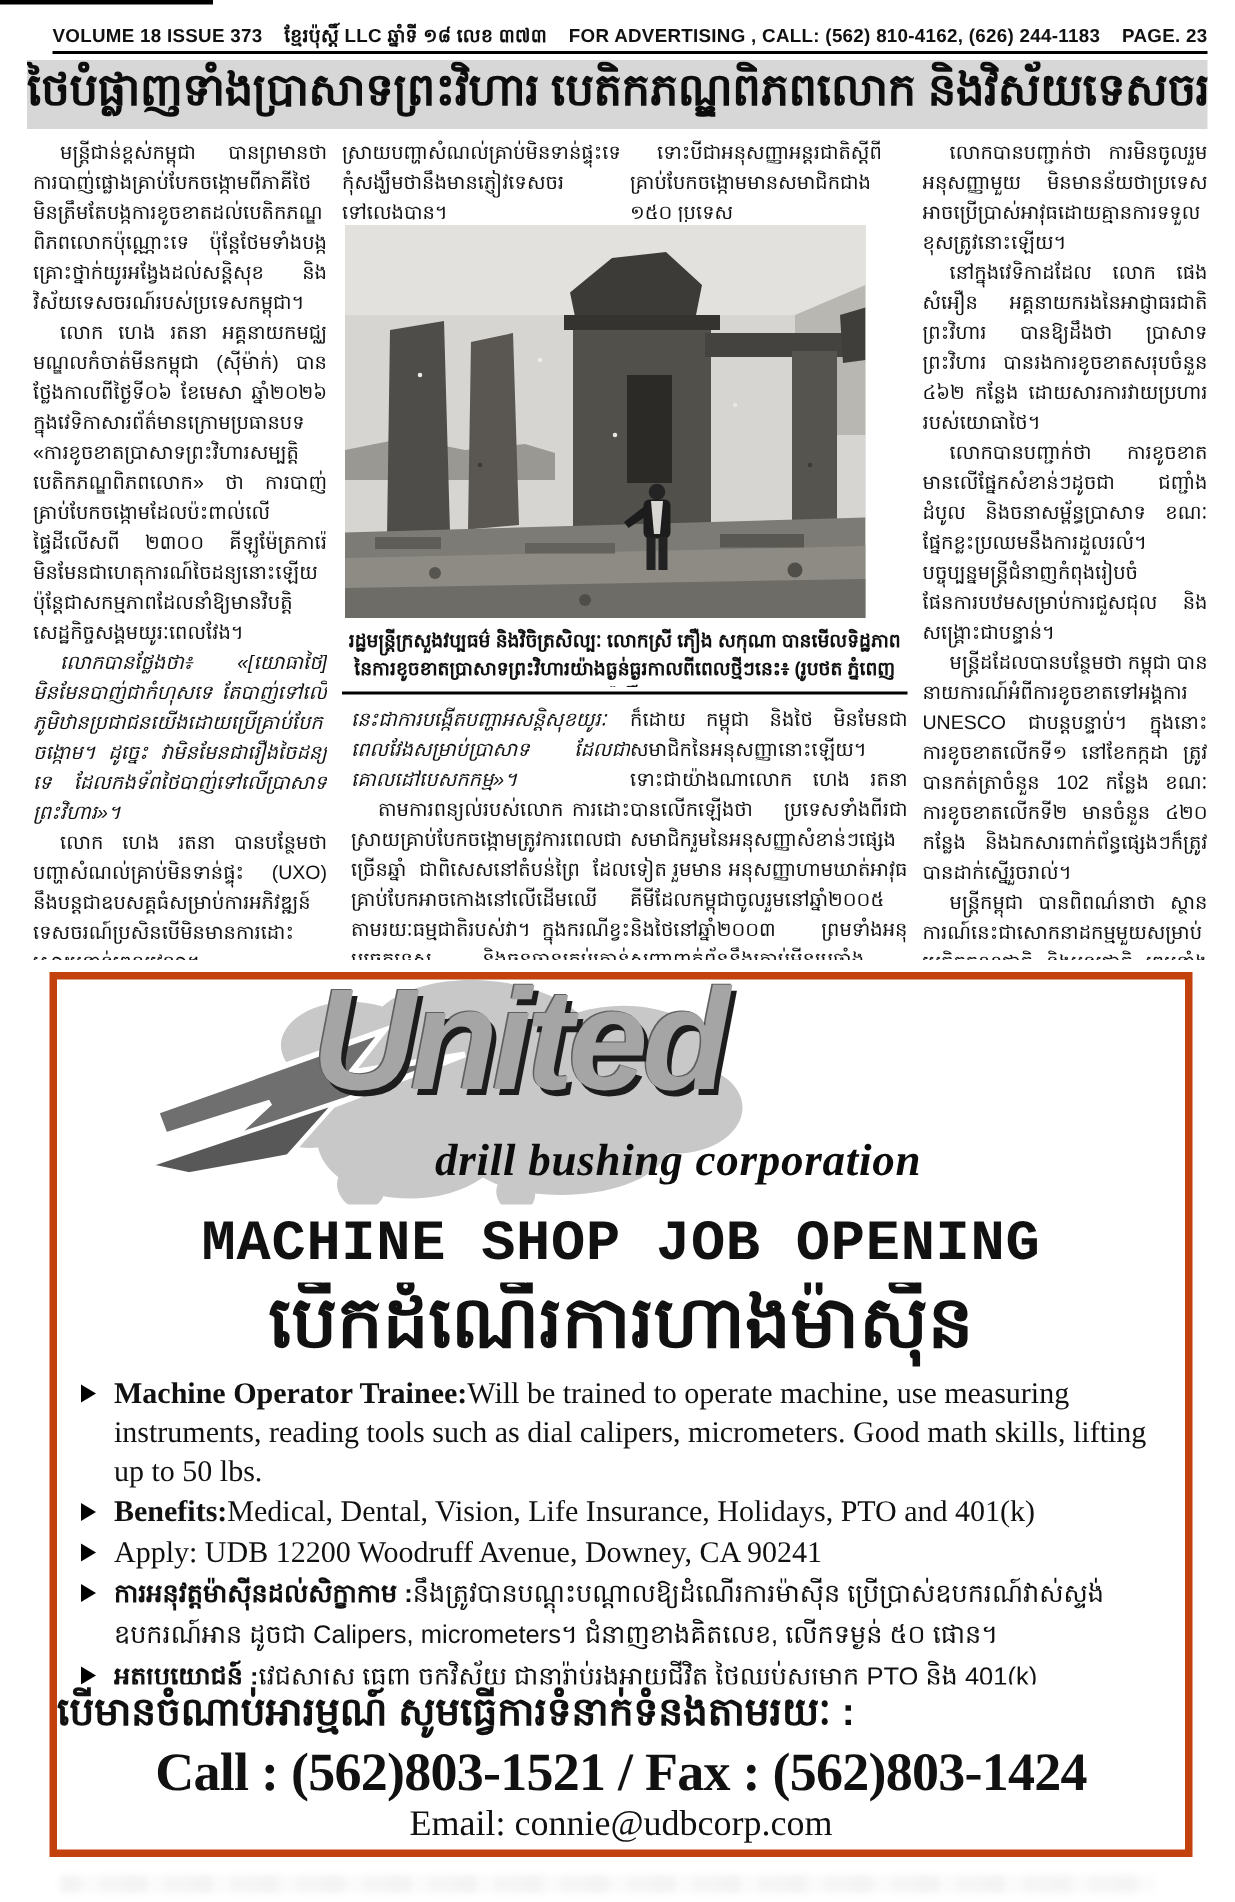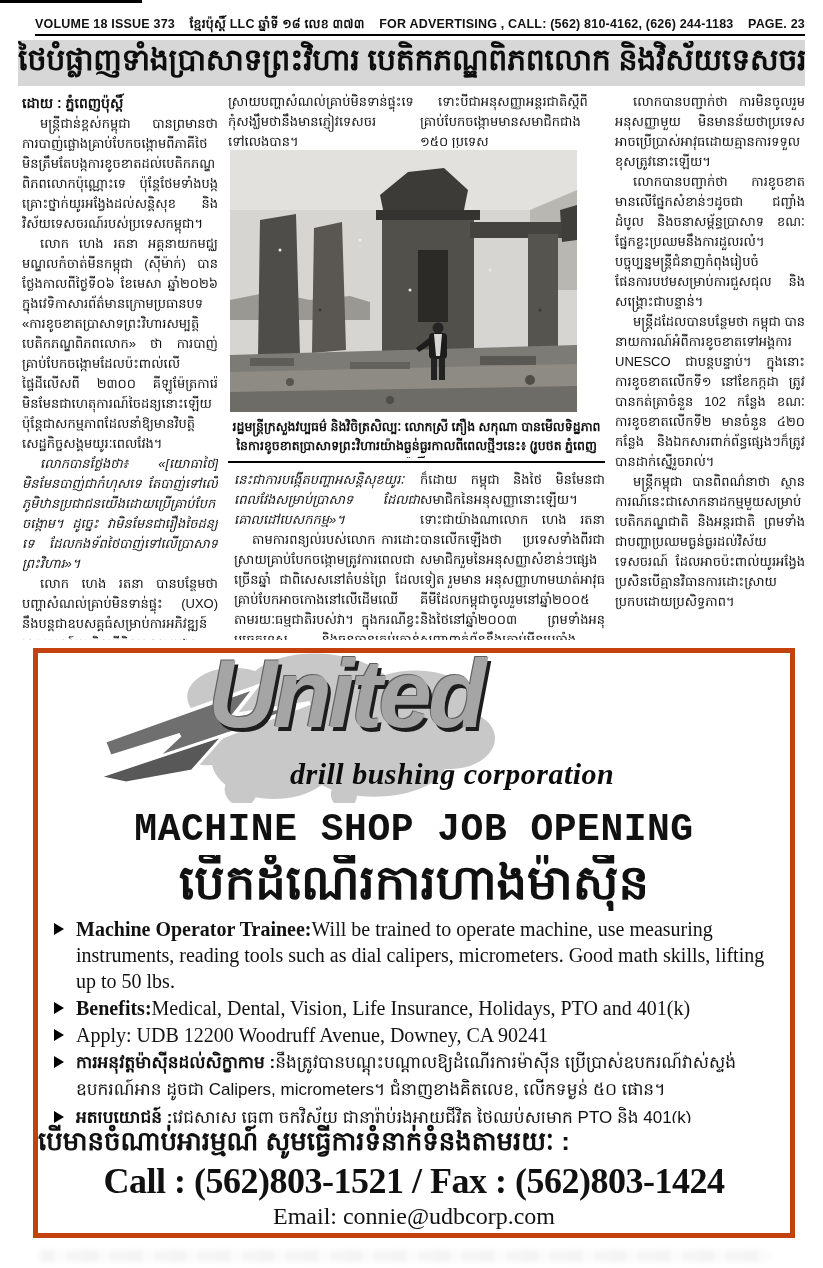--- a/index.html
+++ b/index.html
@@ -95,21 +95,20 @@
   <span>FOR ADVERTISING ,  CALL: (562) 810-4162, (626) 244-1183</span>
   <span>PAGE. 23</span>
 </div>
 <div class="masthead-rule"></div>
 
 <div class="banner">
   <div class="headline">ថៃបំផ្លាញទាំងប្រាសាទព្រះវិហារ បេតិកភណ្ឌពិភពលោក និងវិស័យទេសចរណ៍កម្ពុជា</div>
 </div>
 
 <div class="col col1 kh">
-  <p class="byline noindent">ដោយ : ភ្នំពេញប៉ុស្តិ៍</p>
   <p>មន្ត្រីជាន់ខ្ពស់កម្ពុជា បានព្រមានថា ការបាញ់ផ្លោងគ្រាប់បែកចង្កោមពីភាគីថៃ មិនត្រឹមតែបង្កការខូចខាតដល់បេតិកភណ្ឌពិភពលោកប៉ុណ្ណោះទេ ប៉ុន្តែថែមទាំងបង្កគ្រោះថ្នាក់យូរអង្វែងដល់សន្តិសុខ និងវិស័យទេសចរណ៍របស់ប្រទេសកម្ពុជា។</p>
   <p>លោក ហេង រតនា អគ្គនាយកមជ្ឈមណ្ឌលកំចាត់មីនកម្ពុជា (ស៊ីម៉ាក់) បានថ្លែងកាលពីថ្ងៃទី០៦ ខែមេសា ឆ្នាំ២០២៦ ក្នុងវេទិកាសារព័ត៌មានក្រោមប្រធានបទ «ការខូចខាតប្រាសាទព្រះវិហារសម្បត្តិបេតិកភណ្ឌពិភពលោក» ថា ការបាញ់គ្រាប់បែកចង្កោមដែលប៉ះពាល់លើផ្ទៃដីលើសពី ២៣០០ គីឡូម៉ែត្រការ៉េ មិនមែនជាហេតុការណ៍ចៃដន្យនោះឡើយ ប៉ុន្តែជាសកម្មភាពដែលនាំឱ្យមានវិបត្តិសេដ្ឋកិច្ចសង្គមយូរៈពេលវែង។</p>
   <p class="quote">លោកបានថ្លែងថា៖ «[យោធាថៃ] មិនមែនបាញ់ជាកំហុសទេ តែបាញ់ទៅលើភូមិឋានប្រជាជនយើងដោយប្រើគ្រាប់បែកចង្កោម។ ដូច្នេះ វាមិនមែនជារឿងចៃដន្យទេ ដែលកងទ័ពថៃបាញ់ទៅលើប្រាសាទព្រះវិហារ»។</p>
   <p>លោក ហេង រតនា បានបន្ថែមថា បញ្ហាសំណល់គ្រាប់មិនទាន់ផ្ទុះ (UXO) នឹងបន្តជាឧបសគ្គធំសម្រាប់ការអភិវឌ្ឍន៍ទេសចរណ៍ប្រសិនបើមិនមានការដោះស្រាយទាន់ពេលវេលា។</p>
 
 </div>
 
 <div class="col midtl kh">
   <p class="noindent">ស្រាយបញ្ហាសំណល់គ្រាប់មិនទាន់ផ្ទុះទេ កុំសង្ឃឹមថានឹងមានភ្ញៀវទេសចរទៅលេងបាន។</p>
 </div>
@@ -171,20 +170,21 @@
 <div class="col midbl kh">
   <p class="noindent quote">នេះជាការបង្កើតបញ្ហាអសន្តិសុខយូរៈពេលវែងសម្រាប់ប្រាសាទ ដែលជាគោលដៅបេសកកម្ម»។</p>
   <p>តាមការពន្យល់របស់លោក ការដោះស្រាយគ្រាប់បែកចង្កោមត្រូវការពេលជាច្រើនឆ្នាំ ជាពិសេសនៅតំបន់ព្រៃ ដែលគ្រាប់បែកអាចកោងនៅលើដើមឈើតាមរយៈធម្មជាតិរបស់វា។ ក្នុងករណីខ្វះបច្ចេកទេស និងធនធានគ្រប់គ្រាន់ ការបោសសម្អាតអាចចំណាយពេលរាប់សិបឆ្នាំ។</p>
 </div>
 <div class="col midbr kh">
   <p class="noindent">ក៏ដោយ កម្ពុជា និងថៃ មិនមែនជាសមាជិកនៃអនុសញ្ញានោះឡើយ។ ទោះជាយ៉ាងណាលោក ហេង រតនា បានលើកឡើងថា ប្រទេសទាំងពីរជាសមាជិករួមនៃអនុសញ្ញាសំខាន់ៗផ្សេងទៀត រួមមាន អនុសញ្ញាហាមឃាត់អាវុធគីមីដែលកម្ពុជាចូលរួមនៅឆ្នាំ២០០៥ និងថៃនៅឆ្នាំ២០០៣ ព្រមទាំងអនុសញ្ញាពាក់ព័ន្ធនឹងគ្រាប់មីនប្រឆាំងមនុស្ស។</p>
 </div>
 
 <div class="col col3 kh">
   <p>លោកបានបញ្ជាក់ថា ការមិនចូលរួមអនុសញ្ញាមួយ មិនមានន័យថាប្រទេសអាចប្រើប្រាស់អាវុធដោយគ្មានការទទួលខុសត្រូវនោះឡើយ។</p>
+  <p>នៅក្នុងវេទិកាដដែល លោក ផេង សំអឿន អគ្គនាយករងនៃអាជ្ញាធរជាតិព្រះវិហារ បានឱ្យដឹងថា ប្រាសាទព្រះវិហារ បានរងការខូចខាតសរុបចំនួន ៤៦២ កន្លែង ដោយសារការវាយប្រហាររបស់យោធាថៃ។</p>
   <p>លោកបានបញ្ជាក់ថា ការខូចខាតមានលើផ្នែកសំខាន់ៗដូចជា ជញ្ជាំង ដំបូល និងចនាសម្ព័ន្ធប្រាសាទ ខណៈផ្នែកខ្លះប្រឈមនឹងការដួលរលំ។ បច្ចុប្បន្នមន្ត្រីជំនាញកំពុងរៀបចំផែនការបឋមសម្រាប់ការជួសជុល និងសង្គ្រោះជាបន្ទាន់។</p>
   <p>មន្ត្រីដដែលបានបន្ថែមថា កម្ពុជា បាននាយការណ៍អំពីការខូចខាតទៅអង្គការ UNESCO ជាបន្តបន្ទាប់។ ក្នុងនោះ ការខូចខាតលើកទី១ នៅខែកក្កដា ត្រូវបានកត់ត្រាចំនួន 102 កន្លែង ខណៈការខូចខាតលើកទី២ មានចំនួន ៤២០ កន្លែង និងឯកសារពាក់ព័ន្ធផ្សេងៗក៏ត្រូវបានដាក់ស្នើរួចរាល់។</p>
   <p>មន្ត្រីកម្ពុជា បានពិពណ៌នាថា ស្ថានការណ៍នេះជាសោកនាដកម្មមួយសម្រាប់បេតិកភណ្ឌជាតិ និងអន្តរជាតិ ព្រមទាំងជាបញ្ហាប្រឈមធ្ងន់ធ្ងរដល់វិស័យទេសចរណ៍ ដែលអាចប៉ះពាល់យូរអង្វែង ប្រសិនបើគ្មានវិធានការដោះស្រាយប្រកបដោយប្រសិទ្ធភាព។</p>
 </div>
 
 <div class="ad">
 
   <div class="logo-row">
     <svg class="logo-blob" width="470" height="150" viewBox="0 0 470 150">
       <path d="M95,60 C70,35 110,5 155,18 C185,-8 255,-4 285,22 C330,8 385,28 378,62

